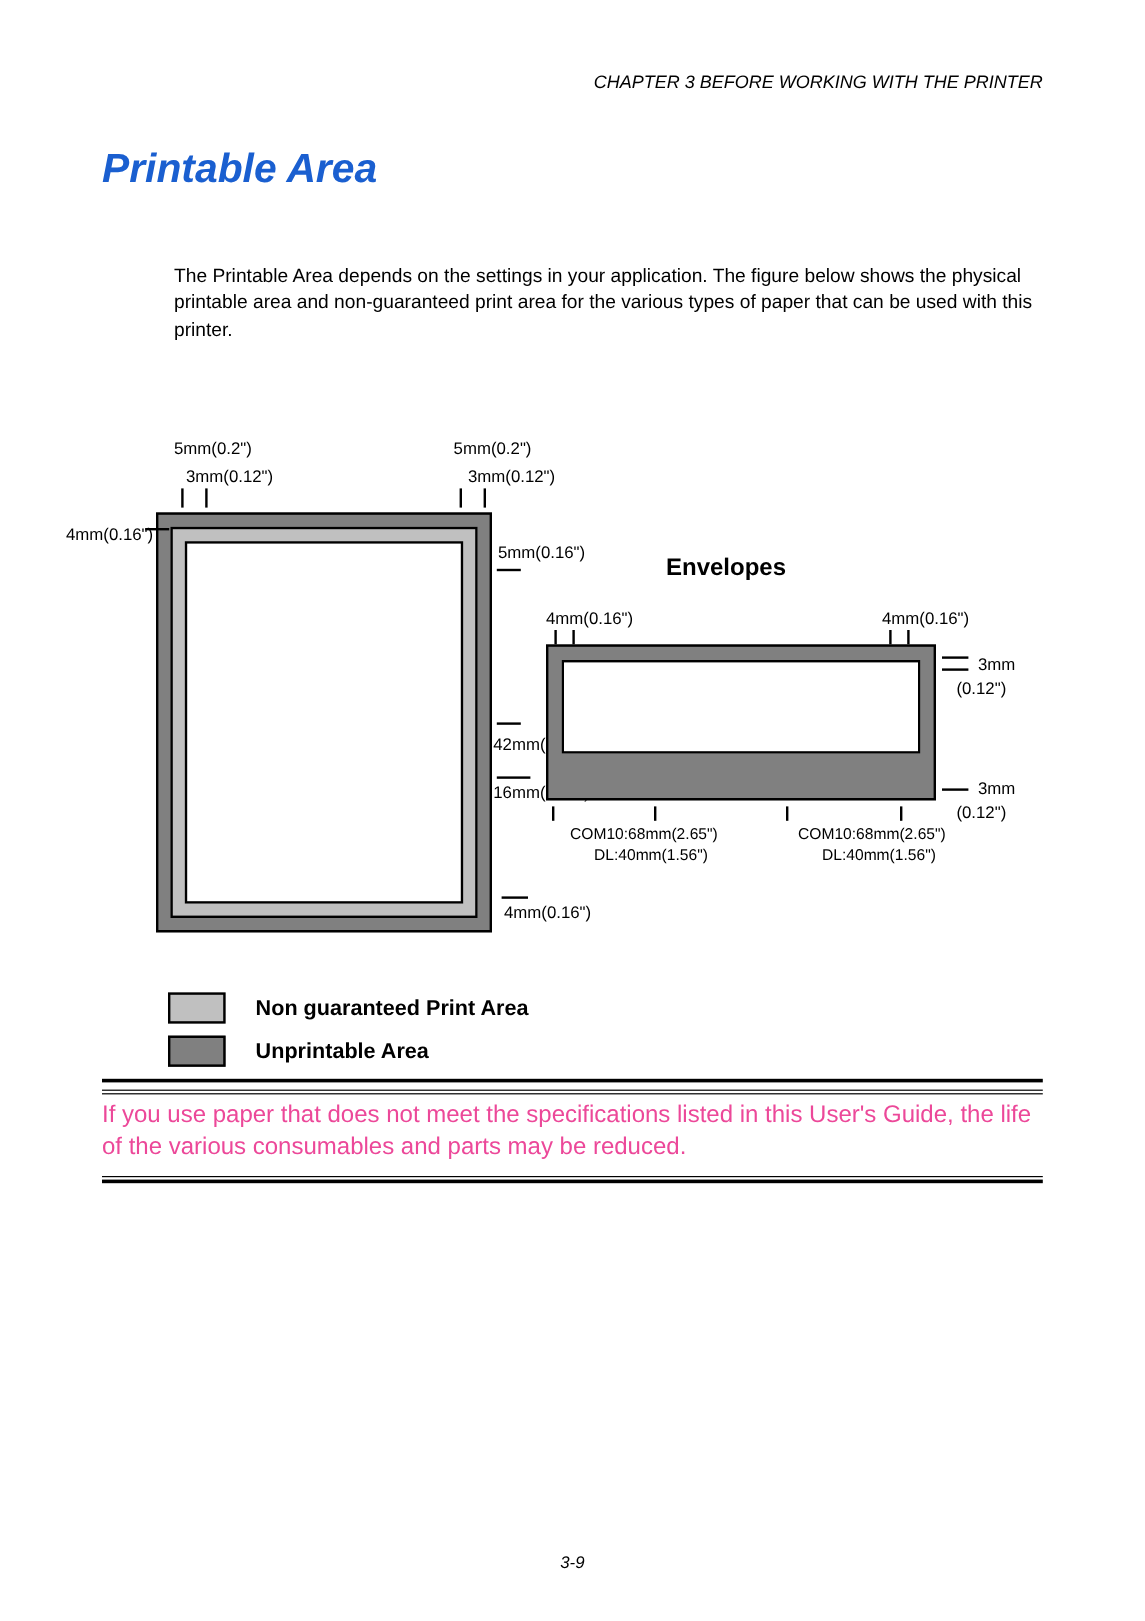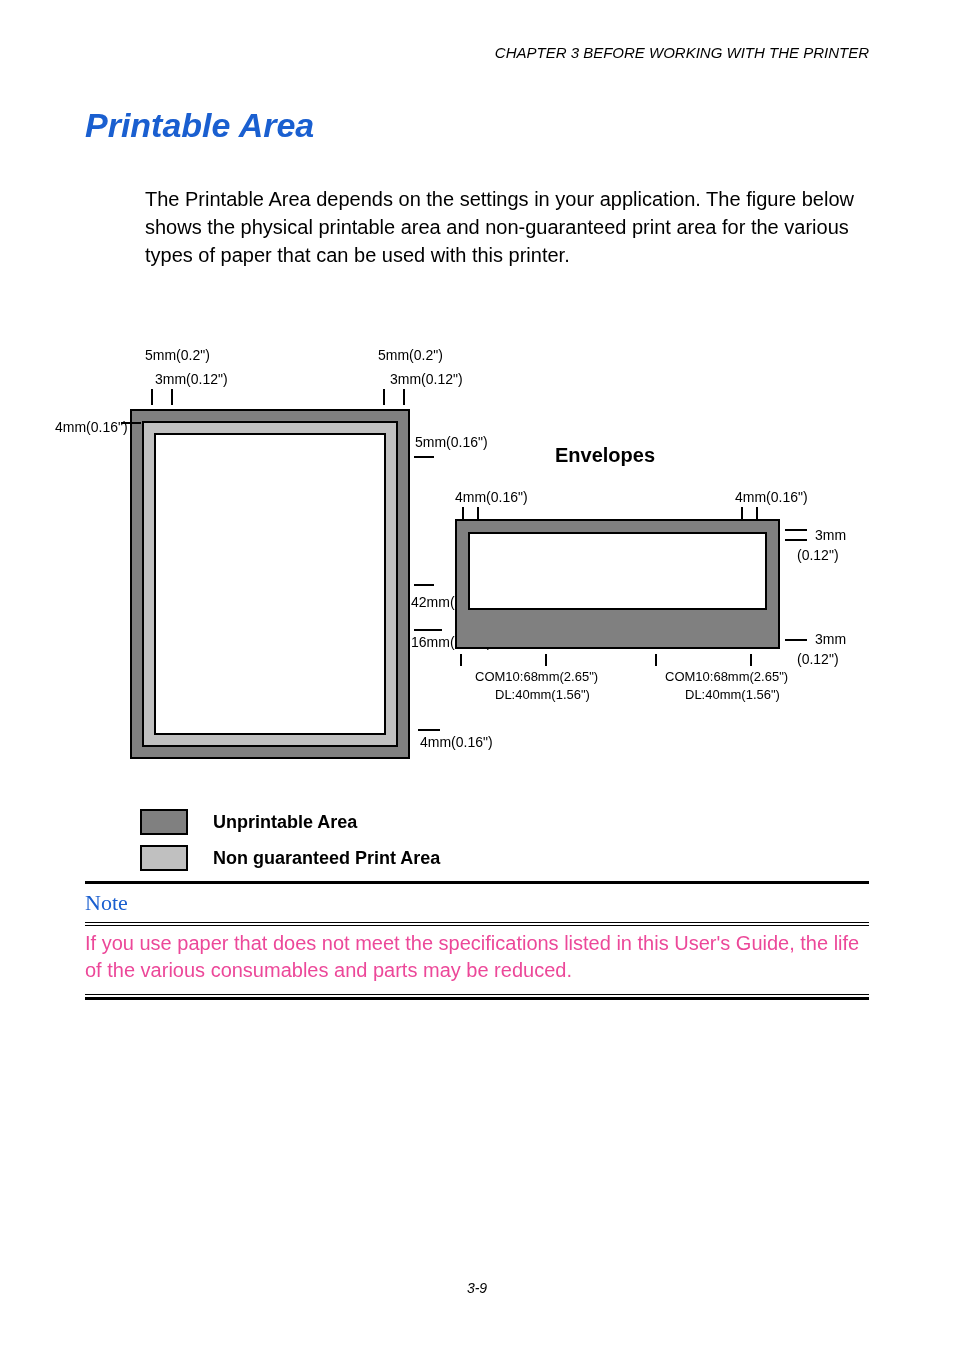--- a/index.html
+++ b/index.html
@@ -5,40 +5,40 @@
   * { box-sizing: border-box; margin: 0; padding: 0; }
   body {
     width: 954px;
     height: 1351px;
     font-family: Arial, Helvetica, sans-serif;
     background: #fff;
     color: #000;
     position: relative;
   }
   .page {
-    padding: 44px 85px 60px 85px;
+    padding: 60px 85px 60px 85px;
     position: relative;
     height: 100%;
   }
   .chapter {
     text-align: right;
     font-style: italic;
     font-size: 15px;
     margin-bottom: 45px;
     color: #000;
   }
   .title {
     color: #1a5fd0;
     font-weight: bold;
     font-style: italic;
     font-size: 34px;
-    margin-bottom: 40px;
+    margin-bottom: 59px;
   }
   .intro {
-    font-size: 20px;
+    font-size: 16px;
     line-height: 1.4;
     margin-left: 60px;
     margin-right: 0;
     margin-bottom: 60px;
   }
   .cut-sheets-label {
     font-weight: bold;
     font-size: 20px;
     margin-left: 50px;
     margin-bottom: 25px;
@@ -136,21 +136,21 @@
     margin: 4px 0 6px 0;
   }
   .note-body {
     color: #ec4899;
     font-size: 20px;
     line-height: 1.35;
     margin-bottom: 10px;
   }
   .page-number {
     position: absolute;
-    bottom: 55px;
+    bottom: 41px;
     width: 100%;
     left: 0;
     text-align: center;
     font-style: italic;
     font-size: 14px;
   }
 </style>
 </head>
 <body>
 
@@ -214,32 +214,31 @@
 
     <div class="tick" style="left:570px; top:325px; width:2px; height:12px;"></div>
     <div class="tick" style="left:665px; top:325px; width:2px; height:12px;"></div>
     <span class="dim" style="left:580px; top:340px; font-size:13px;">COM10:68mm(2.65")</span>
     <span class="dim" style="left:600px; top:358px; font-size:13px;">DL:40mm(1.56")</span>
 
   </div>
 
   <div class="legend">
     <div class="legend-row">
+      <div class="legend-swatch" style="background:#c0c0c0;"></div>
+      <div class="legend-text">Non guaranteed Print Area</div>
+    </div>
+    <div class="legend-row">
       <div class="legend-swatch" style="background:#808080;"></div>
       <div class="legend-text">Unprintable Area</div>
     </div>
-    <div class="legend-row">
-      <div class="legend-swatch" style="background:#c0c0c0;"></div>
-      <div class="legend-text">Non guaranteed Print Area</div>
-    </div>
   </div>
 
 
   <div class="note-rule-top"></div>
-  <div class="note-label">Note</div>
   <div class="note-rule-thin"></div>
   <div class="note-rule-thin2" style="margin-top:2px;"></div>
   <div class="note-body">If you use paper that does not meet the specifications listed in this User's Guide, the life of the various consumables and parts may be reduced.</div>
   <div class="note-rule-thin" style="margin-bottom:2px;"></div>
   <div class="note-rule-bottom"></div>
 
 </div>
 
 <div class="page-number">3-9</div>
 

